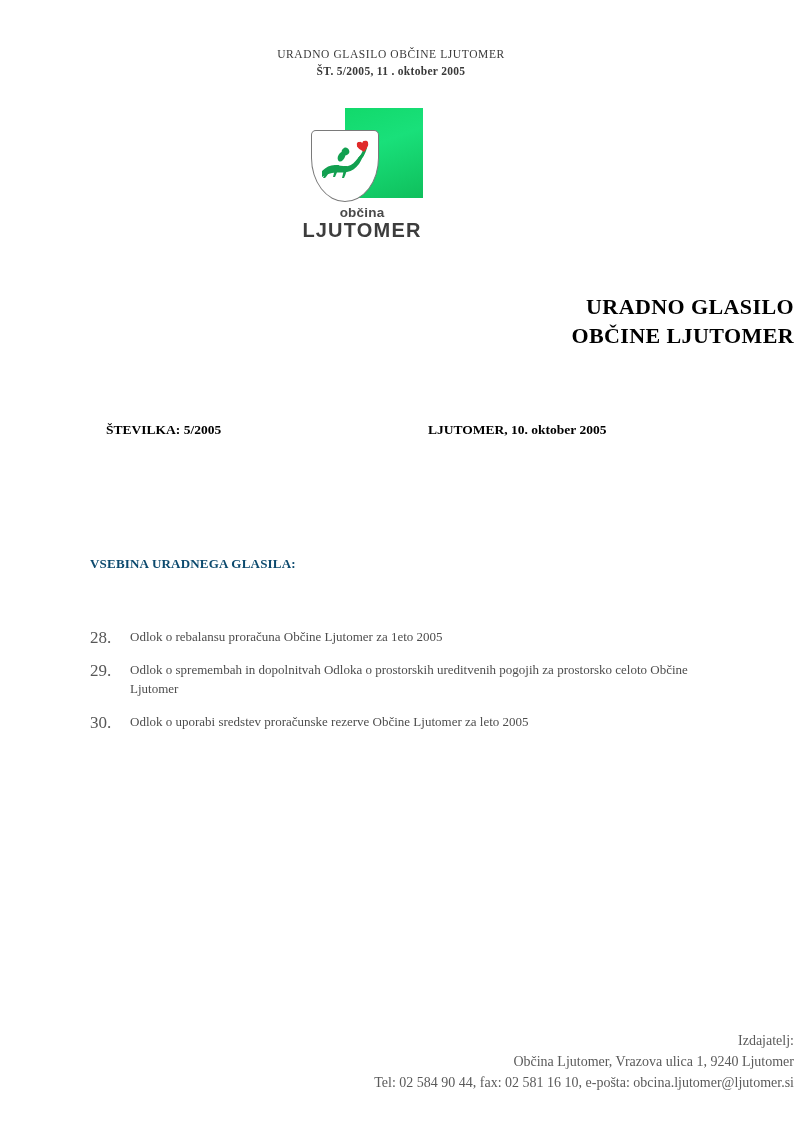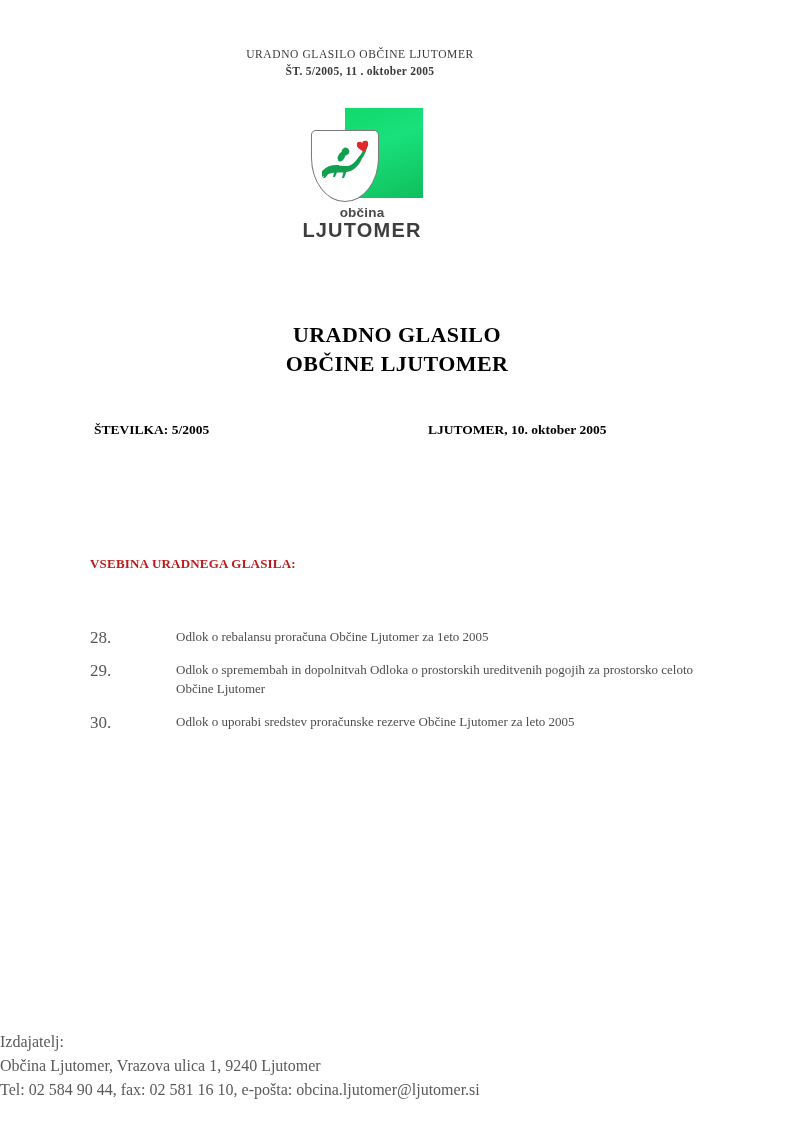--- a/index.html
+++ b/index.html
@@ -25,20 +25,21 @@
   .runhead {
     position: absolute;
     top: 46px;
     left: 0;
     width: 720px;
     text-align: center;
     font-size: 11.5px;
     letter-spacing: 0.6px;
     color: #3a3a3a;
     line-height: 1.5;
+    padding-left: 31px;
   }
   .runhead .l2 {
     font-weight: bold;
     letter-spacing: 0.3px;
   }
 
   
   .logo-wrap {
     position: absolute;
     top: 108px;
@@ -112,59 +113,58 @@
     letter-spacing: 1.2px;
     line-height: 1.05;
   }
 
   
   .main-title {
     position: absolute;
     top: 292px;
     left: 0;
     width: 794px;
-    text-align: center;
+    text-align: right;
     font-size: 22px;
     font-weight: bold;
     line-height: 1.32;
     letter-spacing: 0.4px;
-    margin-top: 28px;
   }
 
   
   .idline {
     position: absolute;
     top: 422px;
     left: 90px;
     width: 614px;
     font-size: 13.5px;
     font-weight: bold;
   }
   .idline .left {
     position: absolute;
-    left: 4px;
+    left: 16px;
     top: 0;
     white-space: nowrap;
   }
   .idline .right {
     position: absolute;
     left: 338px;
     top: 0;
     white-space: nowrap;
   }
 
   
   .contents-head {
     position: absolute;
     top: 556px;
     left: 90px;
     font-size: 13px;
     font-weight: bold;
     letter-spacing: 0.2px;
-    color: #b91c1c;
+    color: #0c4a6e;
   }
 
   
   .toc {
     position: absolute;
     top: 628px;
     left: 90px;
     width: 620px;
   }
   .toc-row {
@@ -174,34 +174,34 @@
   }
   .toc-num {
     position: absolute;
     left: 0;
     top: 0;
     width: 48px;
     font-size: 17px;
     color: #575757;
   }
   .toc-txt {
-    margin-left: 86px;
+    margin-left: 40px;
     font-size: 13px;
     color: #4d4d4d;
     line-height: 1.45;
   }
 
   
   .footer {
     position: absolute;
     top: 1030px;
     left: 0;
     width: 794px;
-    text-align: left;
-    font-size: 16px;
+    text-align: right;
+    font-size: 14px;
     color: #5a5a5a;
     line-height: 1.5;
   }
 </style>
 </head>
 <body>
 
 <div class="page">
 
   <div class="runhead">

